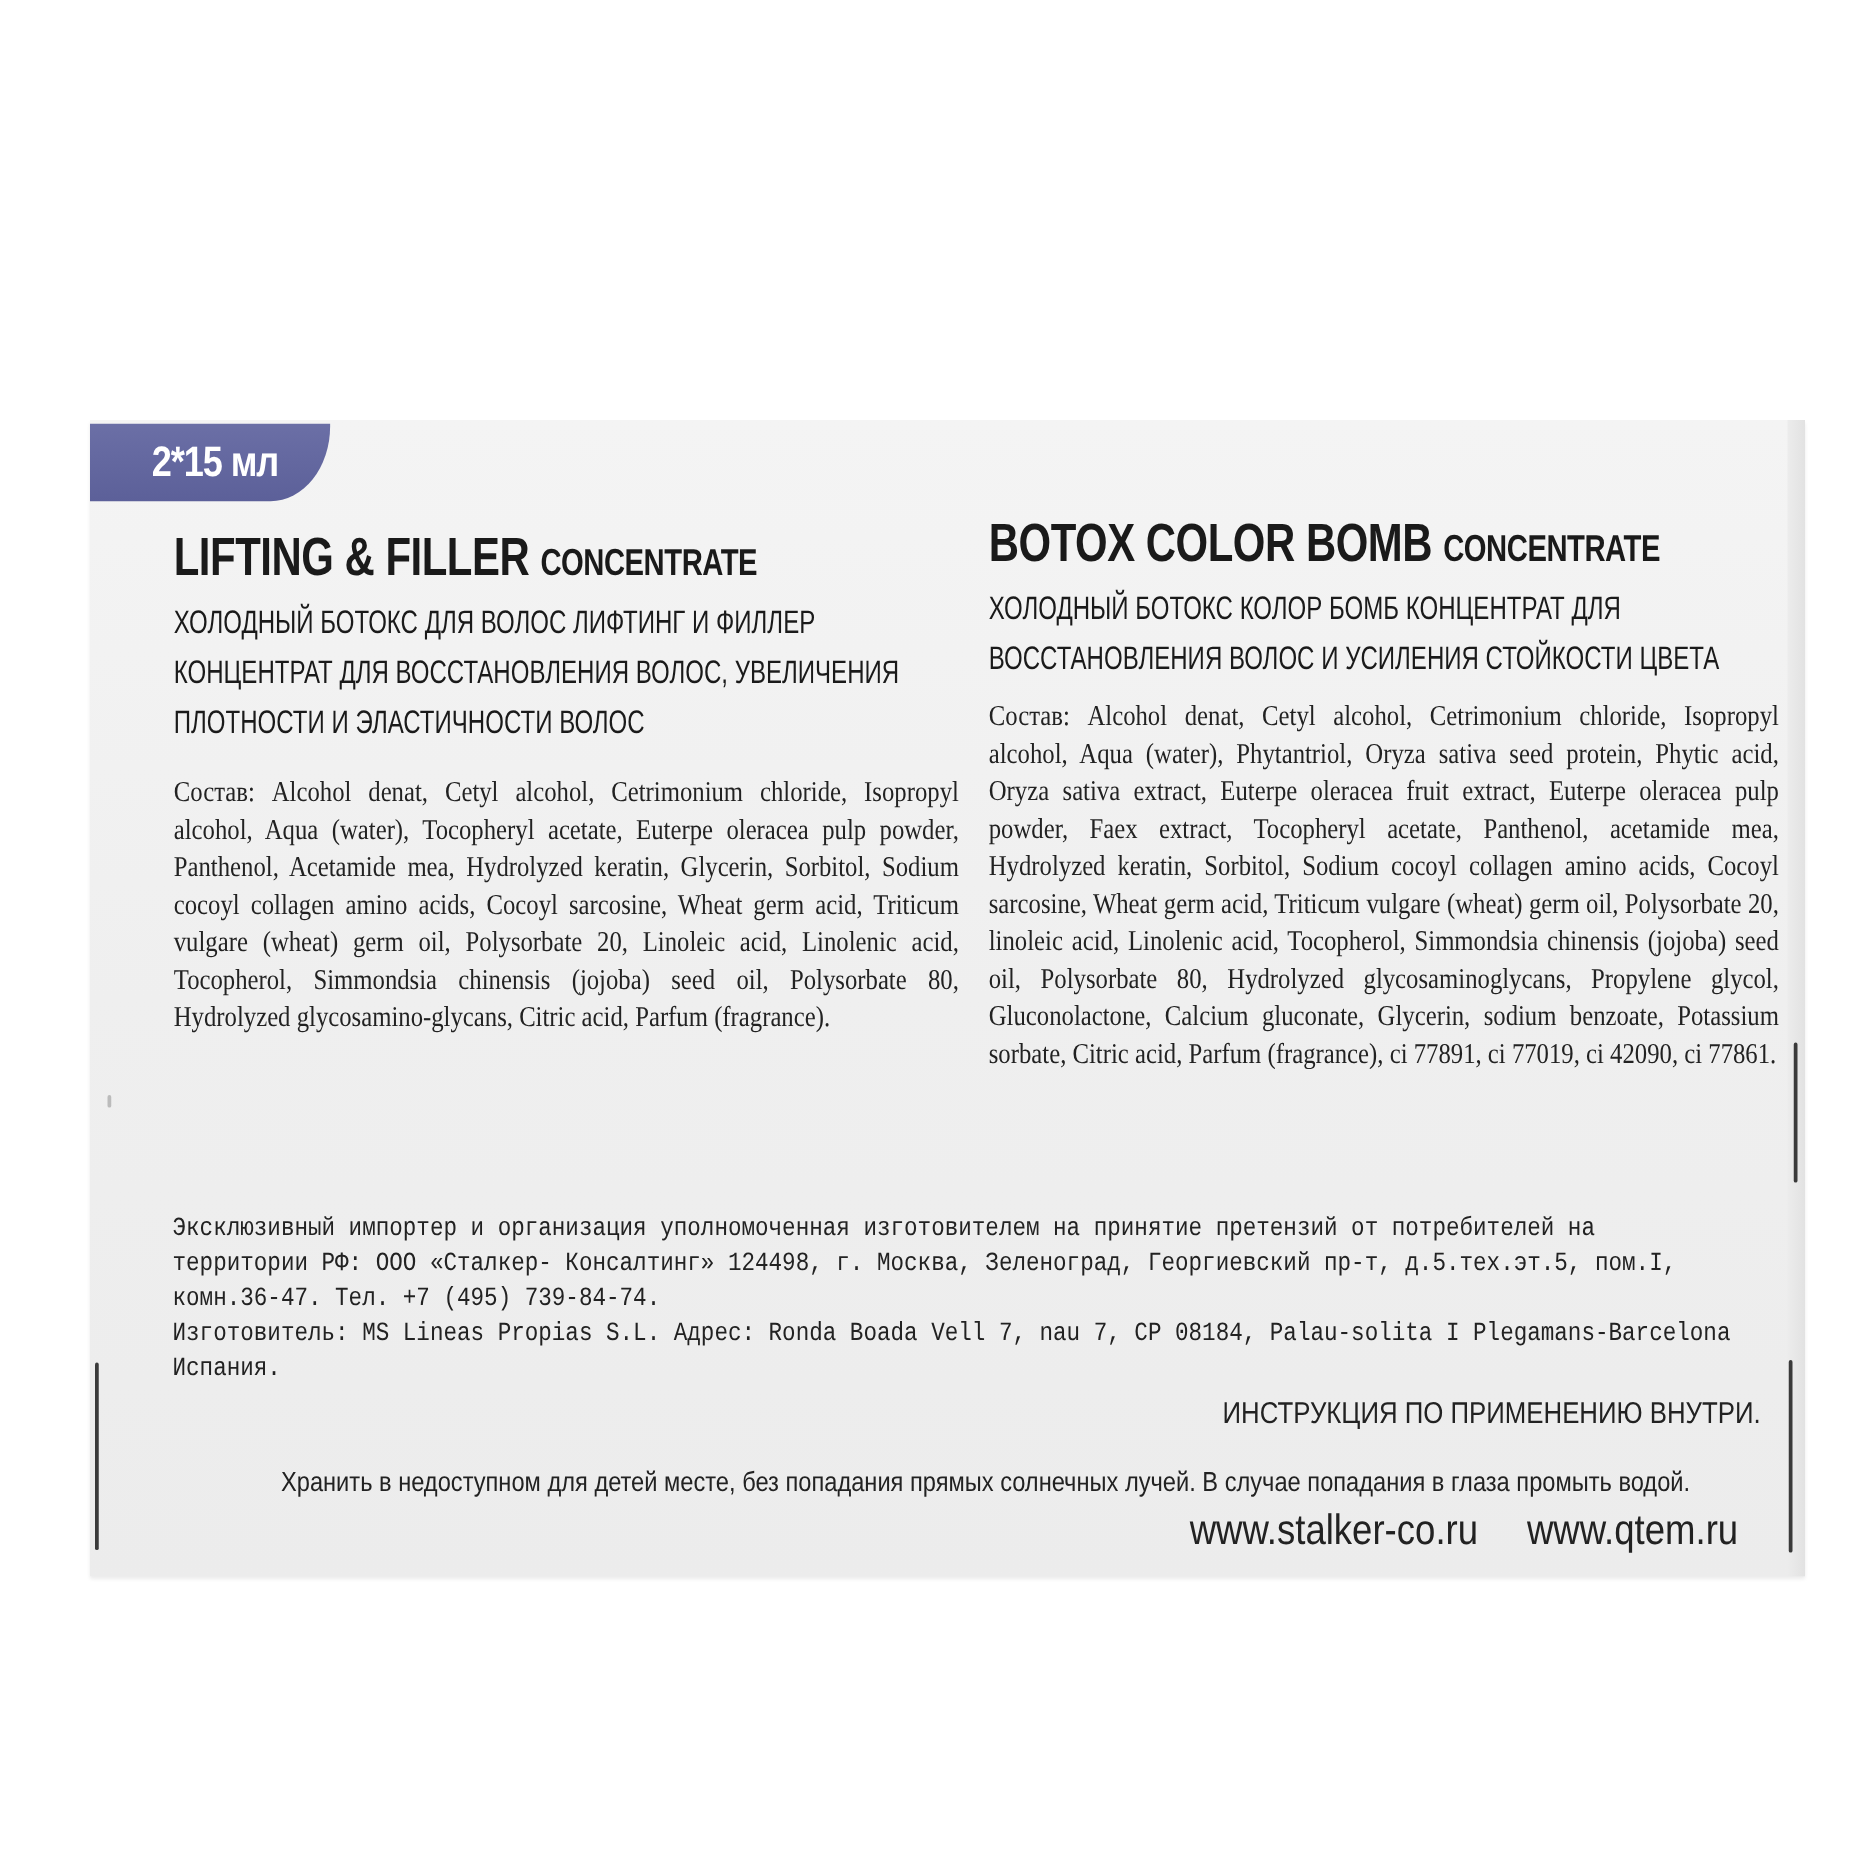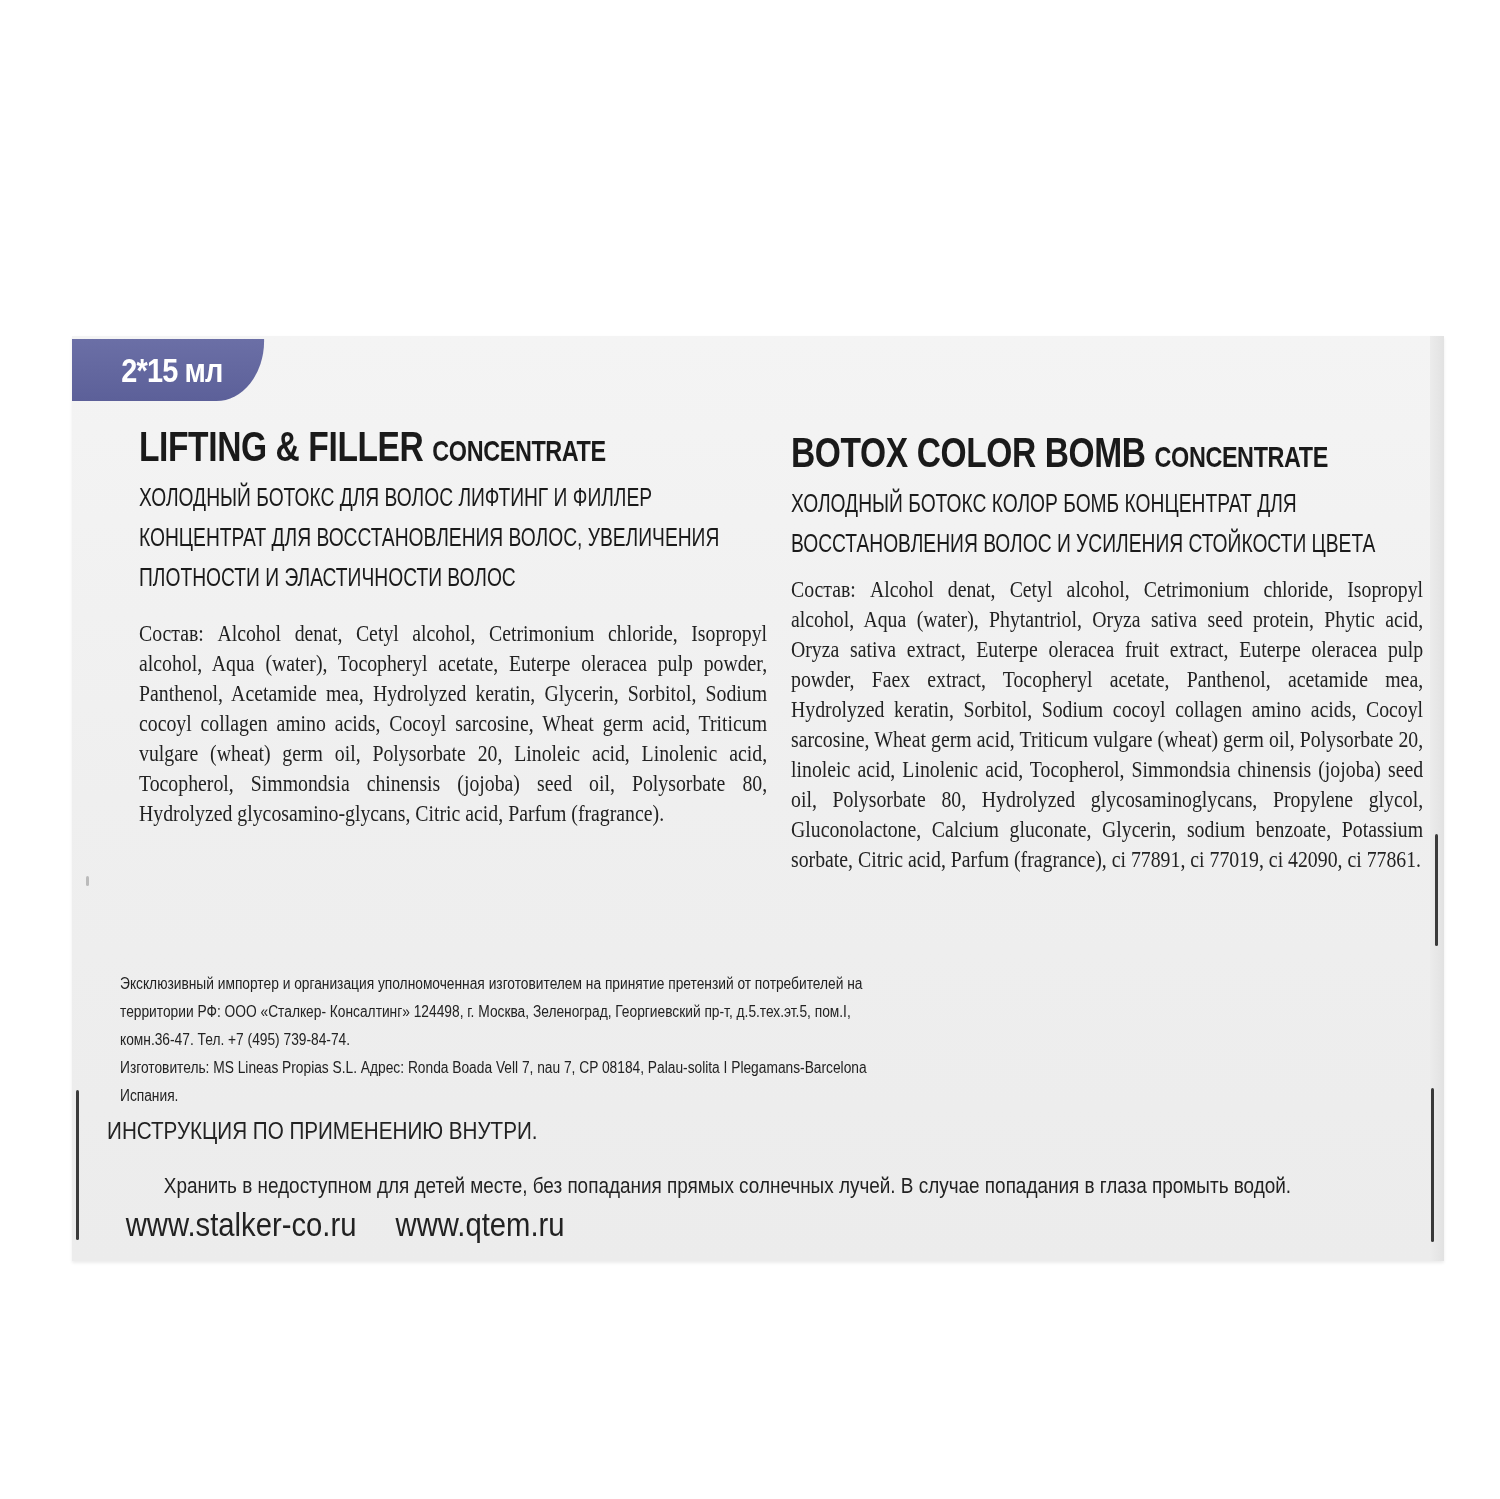--- a/index.html
+++ b/index.html
@@ -21,21 +21,21 @@
     position: absolute; left: 0; top: 3px; width: 226px; height: 62px;
     background: linear-gradient(180deg, #6b6fa6 0%, #5c6099 100%);
     border-radius: 0 0 56px 0 / 0 0 60px 0;
     color: #ffffff; font-family: "Liberation Sans", sans-serif; font-weight: bold;
     font-size: 34px; line-height: 62px; padding-left: 58px; letter-spacing: -1px;
     transform: scaleX(0.85); transform-origin: left center;
   }
 
   .col { position: absolute; margin-left: 19px; }
   .col-left { left: 48px; top: 86px; width: 628px; }
-  .col-right { left: 700px; top: 92px; width: 632px; }
+  .col-right { left: 700px; top: 75px; width: 632px; }
 
   .product-title {
     font-family: "Liberation Sans", sans-serif; font-weight: bold; font-size: 43px;
     line-height: 48px; white-space: nowrap; color: #1a1a1a;
     transform: scaleX(0.78); transform-origin: left center; letter-spacing: -0.5px;
   }
   .product-title .sub { font-size: 30px; }
 
   .product-desc {
     margin-top: 2px; font-family: "Liberation Sans", sans-serif; font-size: 26px;
@@ -46,28 +46,28 @@
 
   .ingredients {
     font-family: Liberation Serif, serif; font-size: 23px; line-height: 30px;
     color: #222; text-align: justify; text-align-last: left;
   }
   .ing-inner { transform: scaleX(0.86); transform-origin: left top; width: 116.3%; }
   .col-left .ingredients { margin-top: 22px; }
   .col-right .ingredients { margin-top: 12px; }
 
   .importer {
-    position: absolute; left: 48px; top: 634px; width: 1290px;
-    font-family: Liberation Sans, sans-serif; font-size: 16px; line-height: 28px; color: #222;
+    position: absolute; left: 66px; top: 634px; width: 1290px;
+    font-family: Liberation Mono, monospace; font-size: 21px; line-height: 28px; color: #222;
   }
   .importer .inner { transform: scaleX(0.86); transform-origin: left top; width: 116.3%; }
   .importer .line { white-space: nowrap; }
 
   .footer {
-    position: absolute; left: 0; width: 100%; text-align: left;
+    position: absolute; left: 0; width: 100%; text-align: right;
     font-family: "Liberation Sans", sans-serif; color: #222;
   }
   .footer .inner { display: inline-block; transform: scaleX(0.86); }
   .instr { top: 780px; font-size: 24px; line-height: 30px; }
   .storage { top: 808px; font-size: 22px; line-height: 28px; }
   .keep { top: 836px; font-size: 22px; line-height: 28px; }
   .urls { top: 866px; font-size: 34px; line-height: 44px; word-spacing: 0; }
   .urls .inner span { margin: 0 18px; }
 </style>
 </head>

